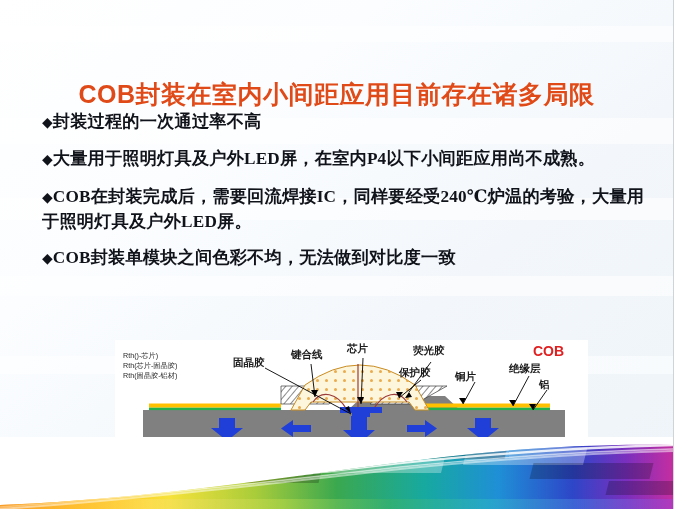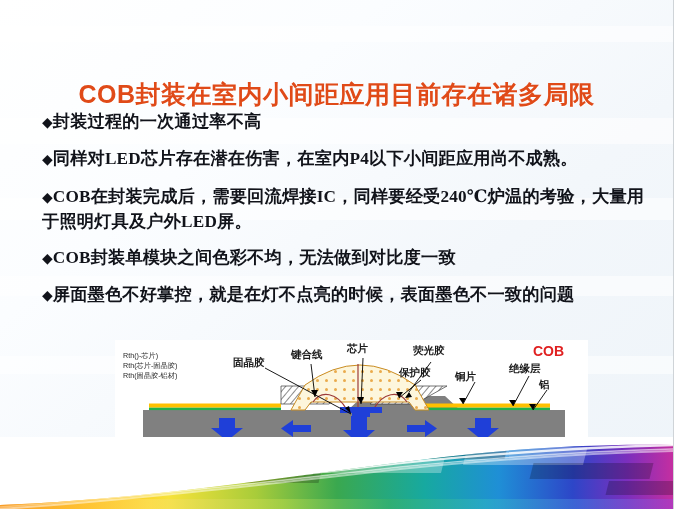--- a/index.html
+++ b/index.html
@@ -69,30 +69,27 @@
       <i id="b5"></i>
   </div>
 
   <div id="title">COB封装在室内小间距应用目前存在诸多局限</div>
 
   <div id="body">
     <div class="bullet">
       <span class="dia">◆</span><span class="txt">封装过程的一次通过率不高</span>
     </div>
     <div class="bullet">
-      <span class="dia">◆</span><span class="txt">同样对LED芯片存在潜在伤害，在室内P4以下小间距应用尚不成熟。</span>
+      <span class="dia">◆</span><span class="txt">大量用于照明灯具及户外LED屏，在室内P4以下小间距应用尚不成熟。</span>
     </div>
     <div class="bullet">
       <span class="dia">◆</span><span class="txt">COB在封装完成后，需要回流焊接IC，同样要经受240℃炉温的考验，大量用于照明灯具及户外LED屏。</span>
     </div>
     <div class="bullet">
       <span class="dia">◆</span><span class="txt">COB封装单模块之间色彩不均，无法做到对比度一致</span>
-    </div>
-    <div class="bullet">
-      <span class="dia">◆</span><span class="txt">屏面墨色不好掌控，就是在灯不点亮的时候，表面墨色不一致的问题</span>
     </div>
   </div>
 
   <div id="diagram">
     <svg width="473" height="125" viewBox="0 0 473 125" xmlns="http://www.w3.org/2000/svg">
       <defs>
         <pattern id="dots" width="9" height="9" patternUnits="userSpaceOnUse">
           <circle cx="4.5" cy="4.5" r="1.5" fill="#e8a33d"></circle>
         </pattern>
         <pattern id="hatch" width="5" height="5" patternUnits="userSpaceOnUse" patternTransform="rotate(40)">

